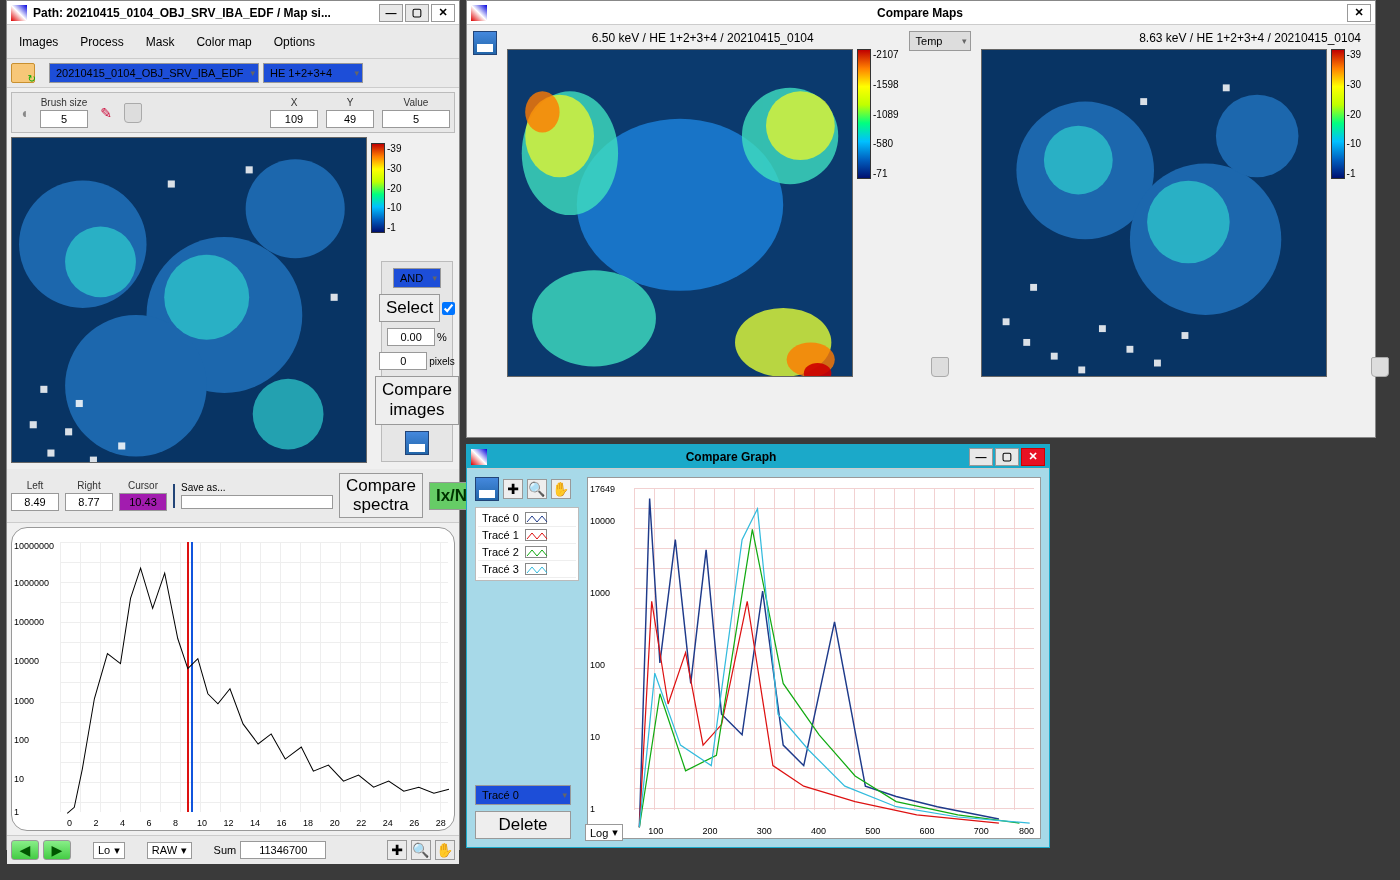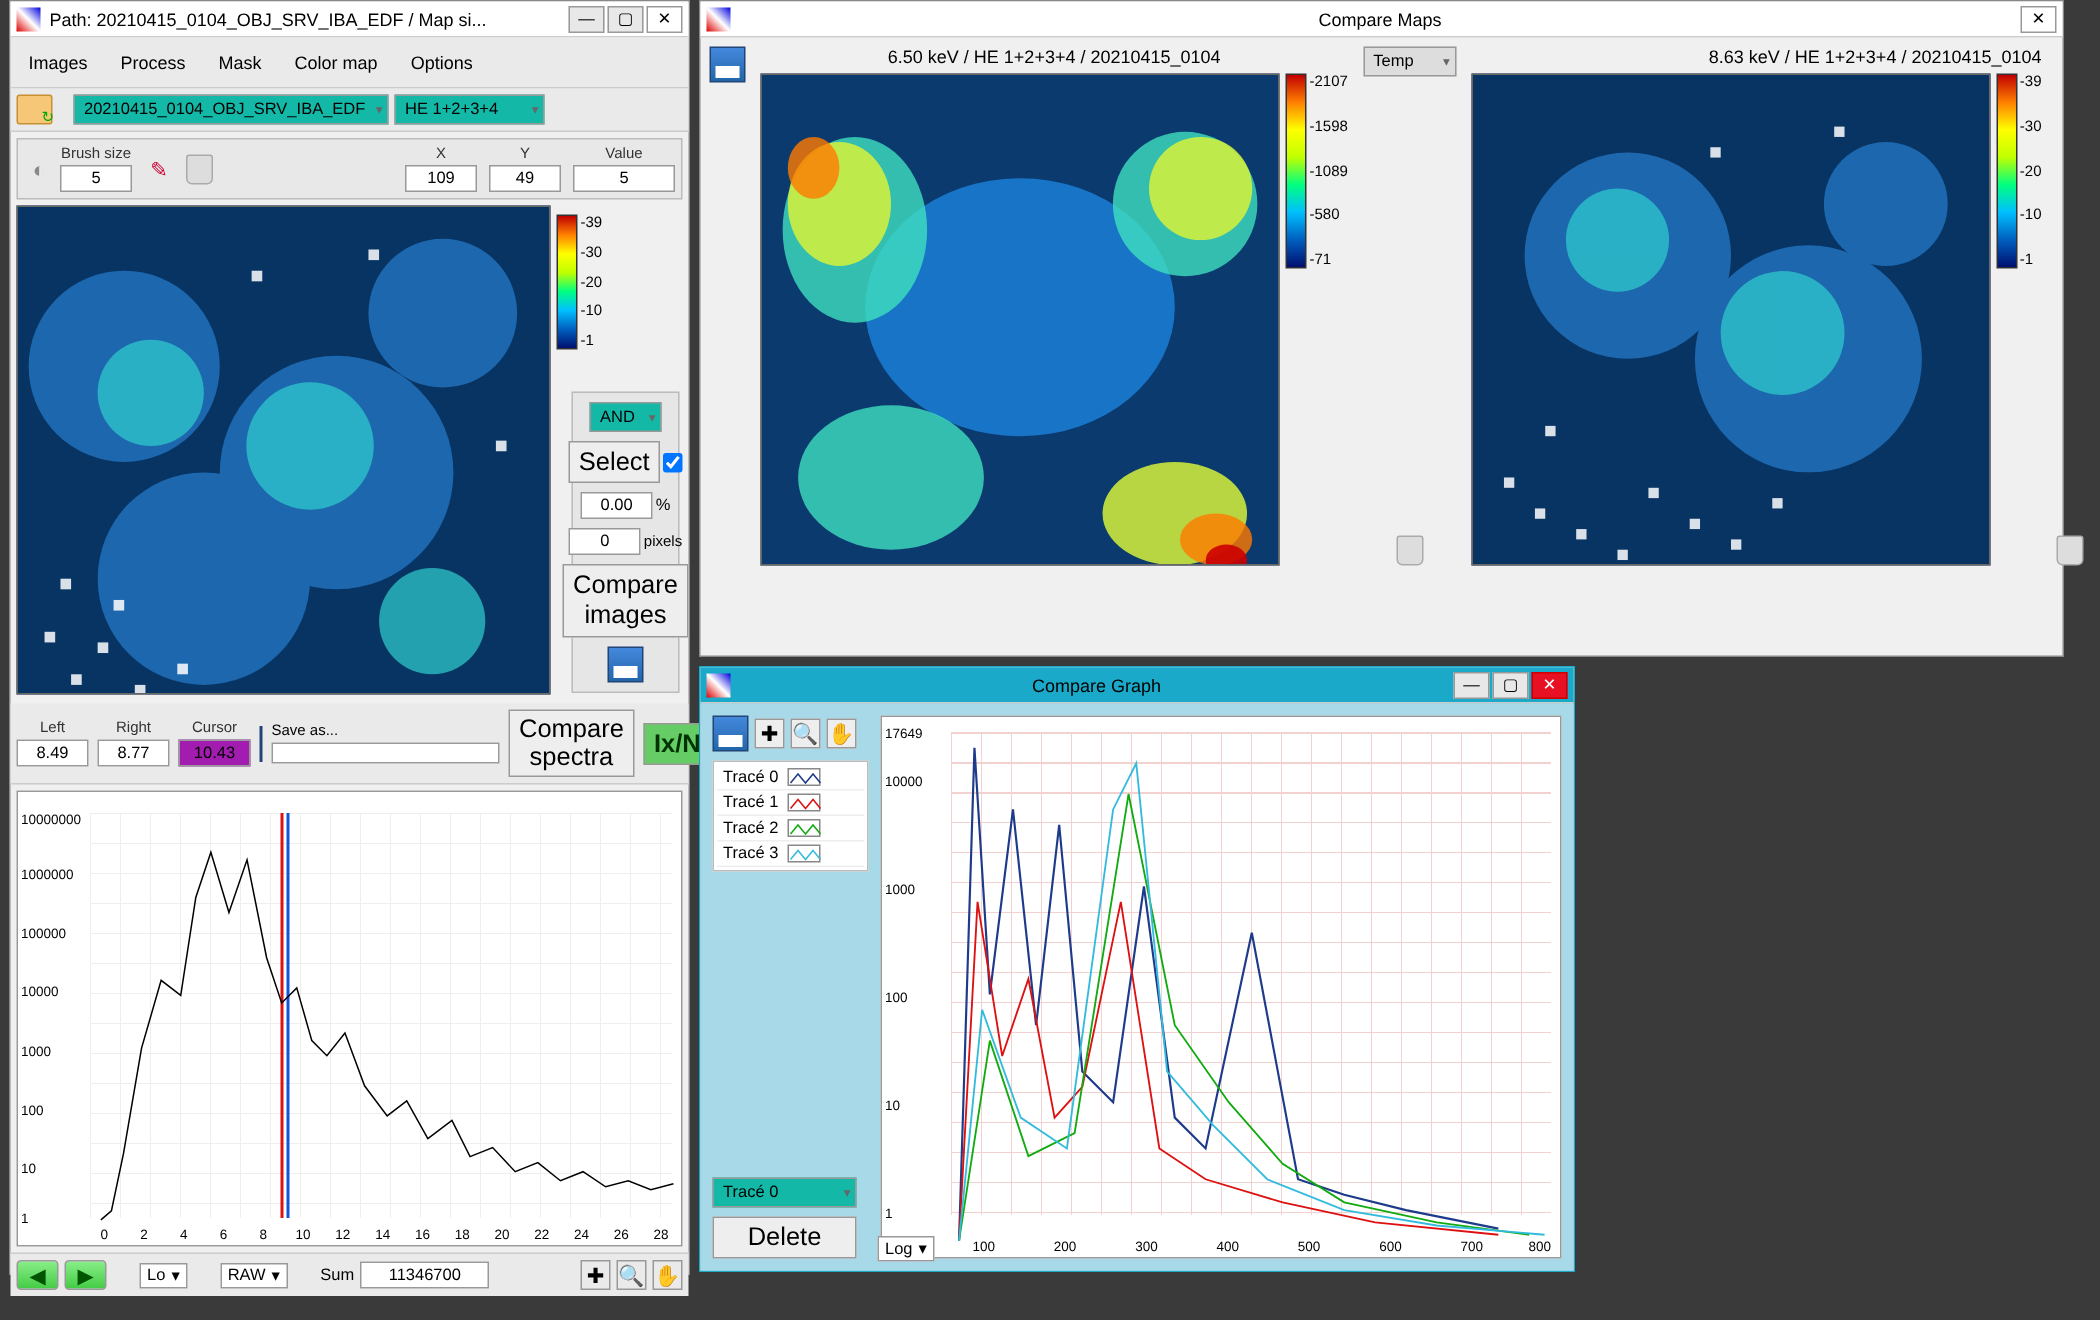--- a/index.html
+++ b/index.html
@@ -1,29 +1,29 @@
 <!DOCTYPE html>
 <html><head>
 <meta charset="utf-8">
 <style>
 * { margin: 0; padding: 0; box-sizing: border-box; font-family: 'Segoe UI', Tahoma, sans-serif; }
 body { background: #3a3a3a; width: 1400px; height: 880px; position: relative; overflow: hidden; }
 .window { position: absolute; background: #f0f0f0; border: 1px solid #888; }
-.titlebar { background: #fff; height: 24px; display: flex; align-items: center; padding: 0 4px; border-bottom: 1px solid #ccc; }
+.titlebar { background: #fff; height: 24px; display: flex; align-items: center; padding: 0 4px; border-bottom: 1px solid #ccc; font-weight: bold; }
 .titlebar-icon { width: 16px; height: 16px; background: linear-gradient(45deg,#d00,#fff,#00d); margin-right: 6px; }
 .titlebar-title { flex: 1; font-size: 12px; text-align: center; }
 .titlebar-left { font-size: 12px; flex: 1; }
 .win-btns { display: flex; gap: 2px; }
 .win-btn { width: 24px; height: 18px; font-size: 11px; display: flex; align-items: center; justify-content: center; cursor: pointer; border: 1px solid #999; background: #e8e8e8; }
 .win-btn.close { background: #fff; }
 .win-btn.red { background: #e81123; color: #fff; border-color: #c00; }
 .menubar { background: #eaeaea; height: 34px; display: flex; align-items: center; padding: 0 4px; border-bottom: 1px solid #ccc; font-size: 12px; gap: 6px; }
 .menubar span { padding: 2px 8px; cursor: pointer; }
 .toolbar { background: #eaeaea; padding: 4px; display: flex; align-items: center; gap: 4px; border-bottom: 1px solid #ccc; }
-.dropdown { background: #14b8a6; border: 1px solid #999; font-size: 11px; padding: 2px 14px 2px 6px; position: relative; height: 20px; display: flex; align-items: center; }
+.dropdown { background: #1d4ed8; border: 1px solid #999; font-size: 11px; padding: 2px 14px 2px 6px; position: relative; height: 20px; display: flex; align-items: center; }
 .dropdown::after { content: '▾'; position: absolute; right: 3px; font-size: 9px; color: #666; }
 .folder-icon { width: 24px; height: 20px; background: #f7c778; border: 1px solid #c89030; border-radius: 2px; position: relative; }
 .folder-icon::after { content:'↻'; position:absolute; right:-2px; bottom:-2px; color:#0a0; font-size:10px; }
 .sidepanel1 { border: 1px solid #bbb; background: #e8e8e8; padding: 4px; display: flex; align-items: center; gap: 8px; font-size: 11px; }
 .field-group { display: flex; flex-direction: column; align-items: center; font-size: 10px; gap: 2px; }
 .field-group label { color: #333; }
 .num-input { width: 48px; height: 18px; border: 1px solid #999; background: #fff; text-align: center; font-size: 11px; }
 .icon-btn { width: 20px; height: 20px; cursor: pointer; display: flex; align-items: center; justify-content: center; font-size: 14px; }
 .map-canvas { background: #0a2f5a; position: relative; overflow: hidden; border: 1px solid #666; }
 .colorbar { width: 14px; background: linear-gradient(to top, #001070, #0060c0, #00c0ff, #00ff80, #c0ff00, #ffff00, #ff8000, #c00000); border: 1px solid #333; }
@@ -187,21 +187,21 @@
       </div>
     <div class="disk-icon"></div>
     <div style="display:flex; flex-direction:column; flex:1; gap:2px;">
       <span style="font-size:10px;">Save as...</span>
       <input class="save-input" style="">
     </div>
     <button class="panel-btn" style="line-height:1.1; text-align:center;">Compare spectra</button>
     <button class="panel-btn" style="background:#6c6; color:#030; font-weight:bold;">Ix/N</button>
   </div>
 
-  <div class="spectrum-plot" style="margin:4px; height:304px;">
+  <div class="spectrum-plot" style="margin:4px; height:304px;border-radius:16px;">
     <div class="grid-bg"></div>
 
     <span class="ylog-tick" style="top:6%;">10000000</span>
     <span class="ylog-tick" style="top:18%;">1000000</span>
     <span class="ylog-tick" style="top:31%;">100000</span>
     <span class="ylog-tick" style="top:44%;">10000</span>
     <span class="ylog-tick" style="top:57%;">1000</span>
     <span class="ylog-tick" style="top:70%;">100</span>
     <span class="ylog-tick" style="top:83%;">10</span>
     <span class="ylog-tick" style="top:94%;">1</span>

